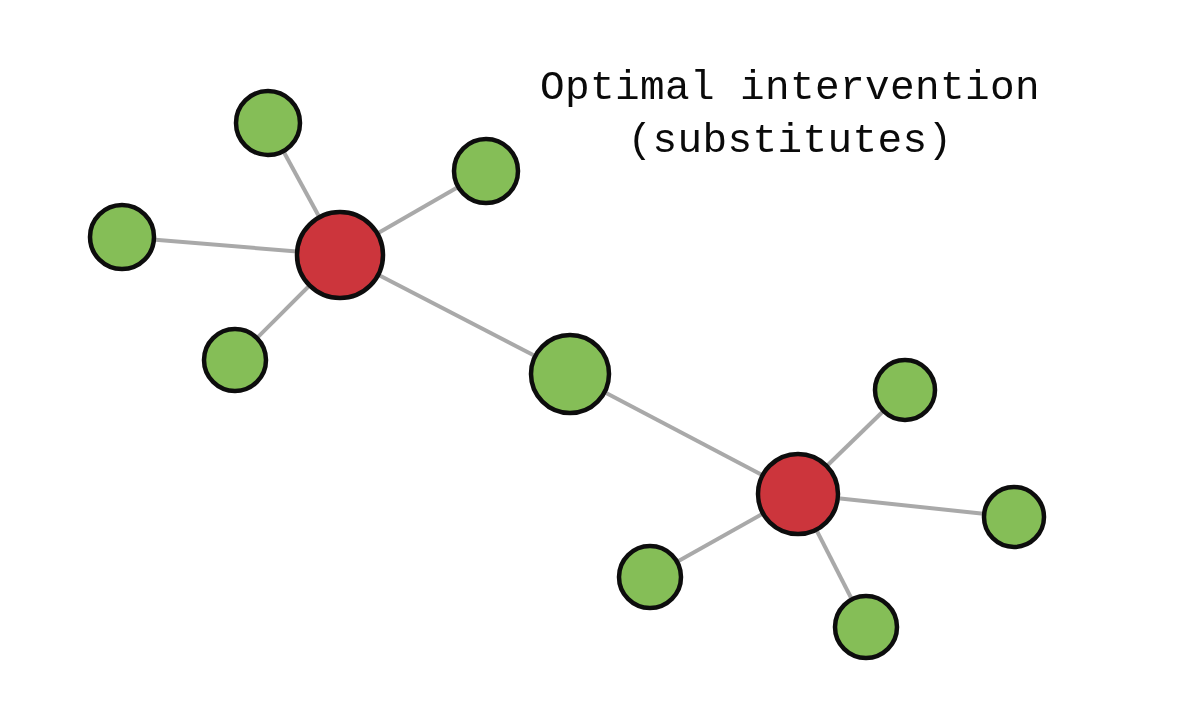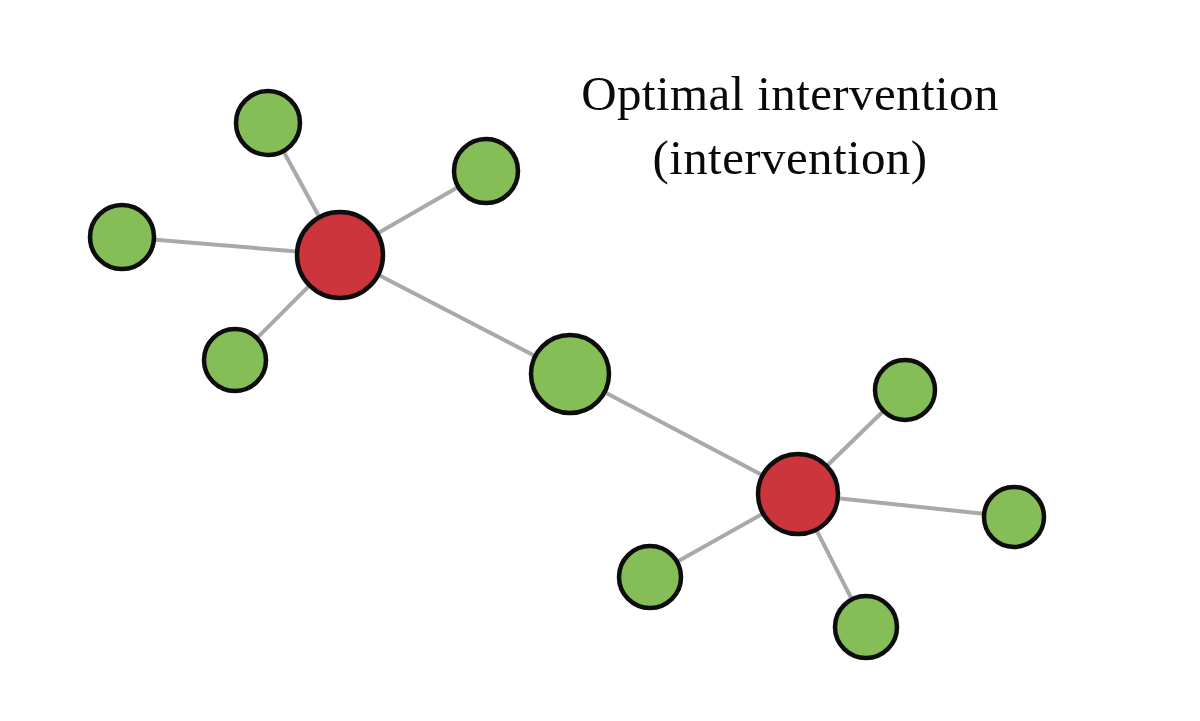--- a/index.html
+++ b/index.html
@@ -49,23 +49,24 @@
     top: 62px;
     width: 540px;
     text-align: center;
     color: #0a0a0a;
     font-family: "Liberation Serif", "DejaVu Serif", serif;
     line-height: 1.30;
     pointer-events: none;
   }
   .title-line {
     display: block;
-    font-size: 49px;
+    font-size: 41px;
     font-weight: 400;
     letter-spacing: 0.4px;
+    font-family: Liberation Mono, monospace;
   }
 </style>
 </head>
 <body>
 
 <div id="canvas-root">
 
   <svg id="network-svg" viewBox="0 0 1200 721">
     <g id="edge-layer">
         <line x1="340" y1="255" x2="268" y2="123" class="graph-edge" stroke="#a9a9a9"></line>
@@ -89,16 +90,16 @@
         <circle cx="235" cy="360" r="31" class="graph-node node-leaf" fill="#85be57" stroke="#0d0d0d"></circle>
         <circle cx="905" cy="390" r="30" class="graph-node node-leaf" fill="#85be57" stroke="#0d0d0d"></circle>
         <circle cx="1014" cy="517" r="30" class="graph-node node-leaf" fill="#85be57" stroke="#0d0d0d"></circle>
         <circle cx="650" cy="577" r="31" class="graph-node node-leaf" fill="#85be57" stroke="#0d0d0d"></circle>
         <circle cx="866" cy="627" r="31" class="graph-node node-leaf" fill="#85be57" stroke="#0d0d0d"></circle>
       </g>
   </svg>
 
   <div id="title-block">
     <span class="title-line">Optimal intervention</span>
-    <span class="title-line">(intervention)</span>
+    <span class="title-line">(substitutes)</span>
   </div>
 
 </div>
 
 </body></html>

